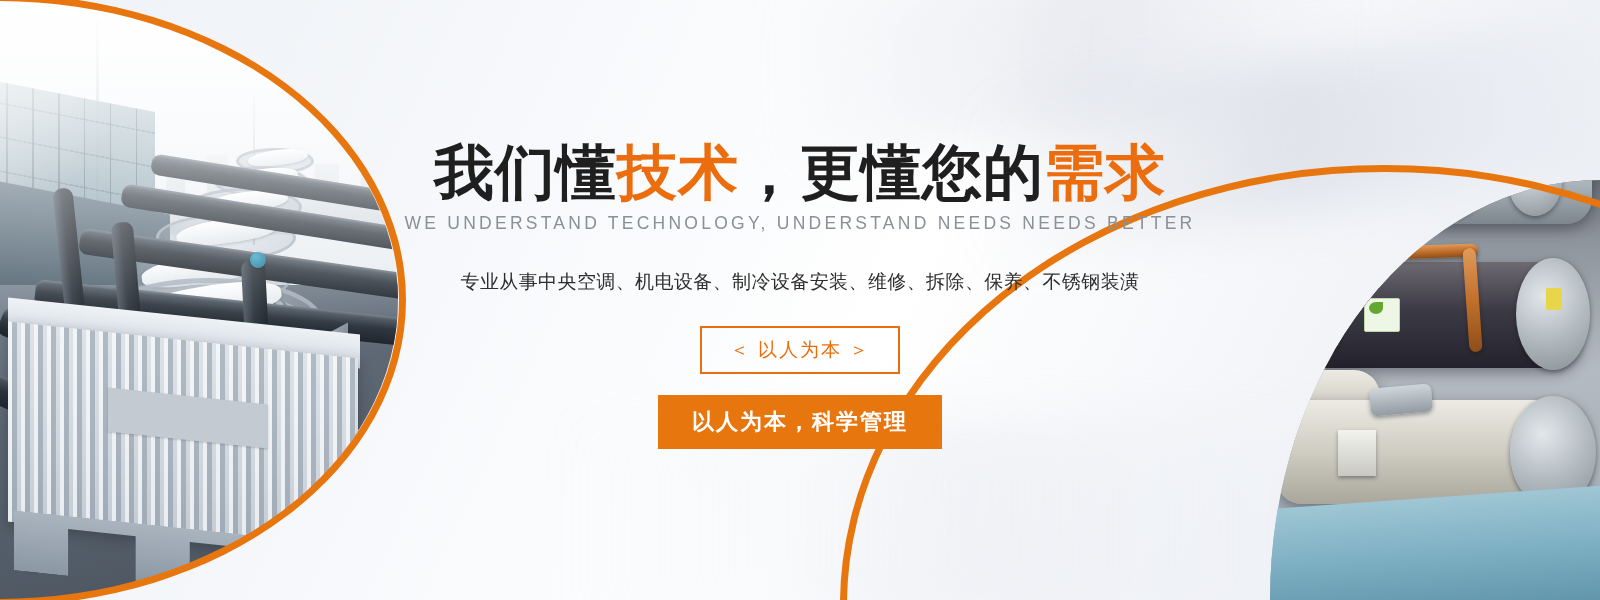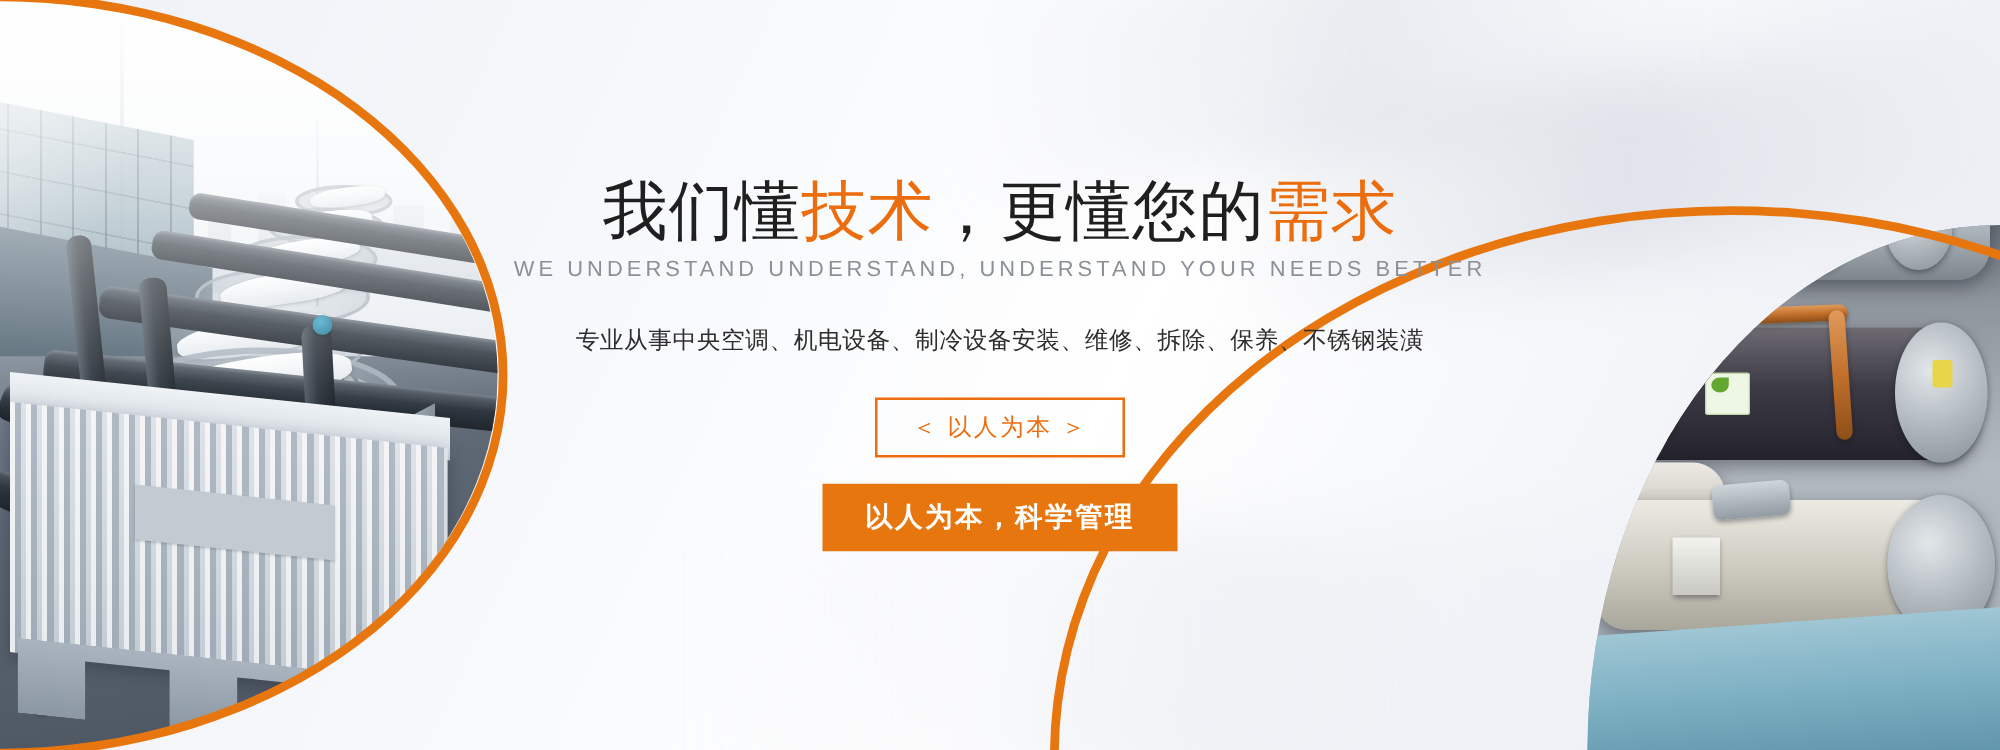--- a/index.html
+++ b/index.html
@@ -295,35 +295,35 @@
     font-size:37px; font-weight:bold; color:#1b1b1b;
     letter-spacing:2px; line-height:1.12; white-space:nowrap;
   }
   .brand-en {
     font-size:16.5px; color:#3a3a3a; letter-spacing:.32px;
     white-space:nowrap;
   }
 
   .headline {
     margin-top:24px;
-    font-size:52px; font-weight:normal; color:#1f1f1f;
+    font-size:60px; font-weight:bold; color:#1f1f1f;
     letter-spacing:1px; line-height:1.04; white-space:nowrap;
   }
   .headline .hl { color:#ec6d0e; }
 
   .subline {
     margin-top:9px;
     font-size:17.5px; color:#8b8f96;
     letter-spacing:3.25px; white-space:nowrap;
   }
 
   .desc {
     margin-top:29px;
     text-align:center; color:#2e2e2e;
-    font-size:19px; line-height:1.95; letter-spacing:.4px;font-family:Liberation Mono, monospace;
+    font-size:19px; line-height:1.95; letter-spacing:.4px;
   }
   .desc div { white-space:nowrap; }
 
   .btn-outline {
     margin-top:26px;
     border:2px solid #ec6d0e; color:#ec6d0e;
     font-size:19px; letter-spacing:2px;
     padding:9px 28px; background:transparent;
     white-space:nowrap;
   }
@@ -450,21 +450,21 @@
   </div>
   <div class="arc-right"></div>
 
   <div class="content">
 
 
     <div class="headline">
       <span>我们懂</span><span class="hl">技术</span><span>，更懂您的</span><span class="hl">需求</span>
     </div>
 
-    <div class="subline">WE UNDERSTAND UNDERSTAND, UNDERSTAND YOUR NEEDS BETTER</div>
+    <div class="subline">WE UNDERSTAND TECHNOLOGY, UNDERSTAND NEEDS NEEDS BETTER</div>
 
     <div class="desc">
       <div>专业从事中央空调、机电设备、制冷设备安装、维修、拆除、保养、不锈钢装潢</div>
     </div>
 
     <button class="btn-outline">＜ 以人为本 ＞</button>
 
     <button class="btn-solid">以人为本，科学管理</button>
 
   </div>

